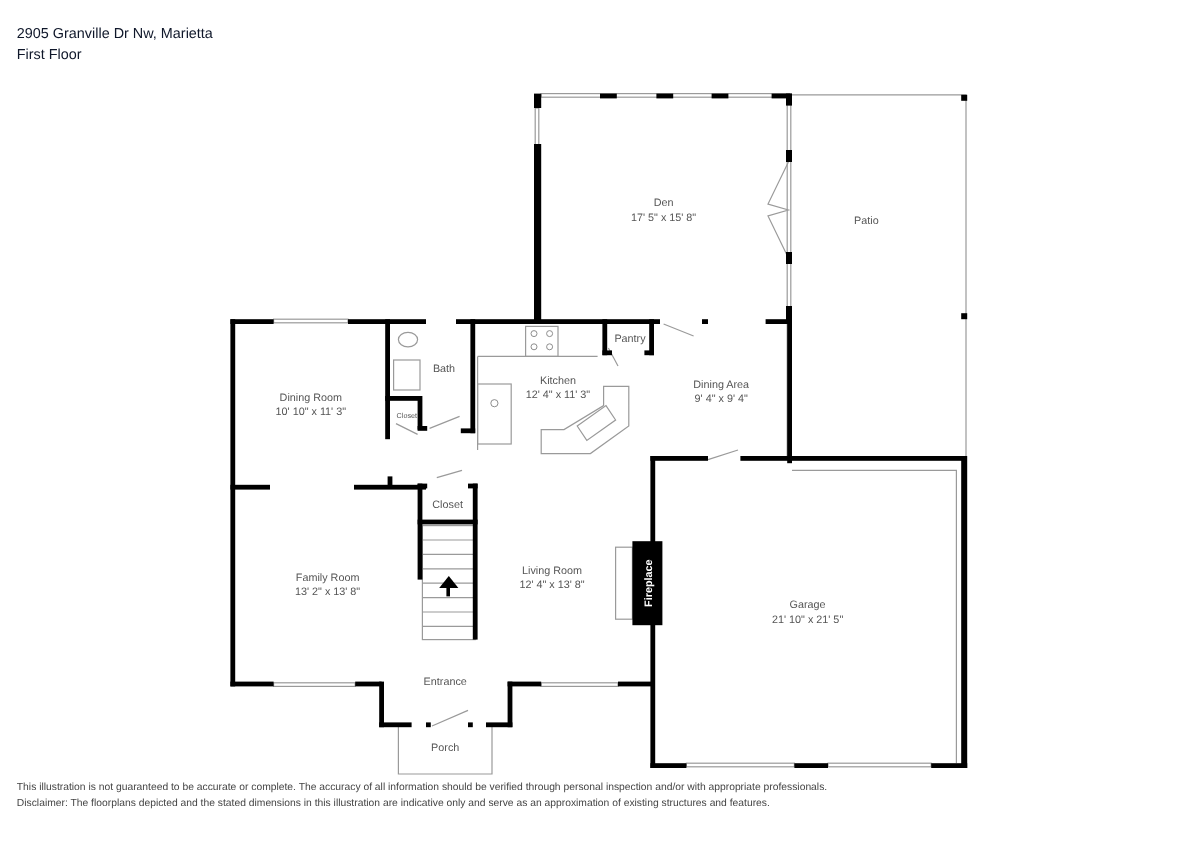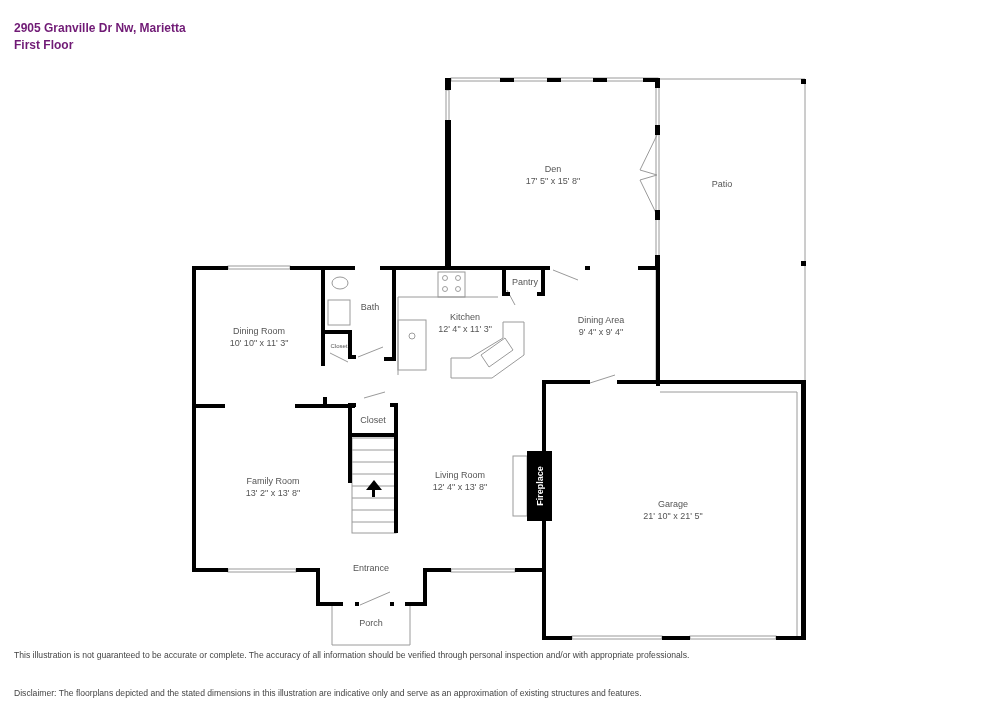--- a/index.html
+++ b/index.html
@@ -1,18 +1,18 @@
 <!DOCTYPE html>
 <html><head>
 <meta charset="utf-8">
 <style>
   html, body { margin:0; padding:0; background:#ffffff; }
   body { width:1000px; height:707px; position:relative; overflow:hidden;
          font-family: "Liberation Sans", sans-serif; color:#444; }
-  .hdr { position:absolute; left:14px; font-size:12px; color:#701a75;font-weight:bold; }
+  .hdr { position:absolute; left:14px; font-size:12px; color:#0f172a; }
   .disc { position:absolute; left:14px; font-size:8.6px; color:#444; white-space:nowrap; }
   svg.plan { position:absolute; left:0; top:0; }
   .lbl { font-family: "Liberation Sans", sans-serif; font-size:9px; fill:#555; text-anchor:middle; }
   .lbl-s { font-size:6px; }
   .fp-text { font-family: "Liberation Sans", sans-serif; font-size:9px; fill:#fff; font-weight:bold; text-anchor:middle; }
 </style>
 </head>
 <body>
 
 <div class="hdr" style="top:21px;">2905 Granville Dr Nw, Marietta</div>
@@ -171,14 +171,14 @@
   <text class="lbl" x="273" y="484">Family Room</text>
   <text class="lbl" x="273" y="496">13' 2" x 13' 8"</text>
   <text class="lbl" x="460" y="478">Living Room</text>
   <text class="lbl" x="460" y="490">12' 4" x 13' 8"</text>
   <text class="lbl" x="673" y="507">Garage</text>
   <text class="lbl" x="673" y="519">21' 10" x 21' 5"</text>
   <text class="lbl" x="371" y="571">Entrance</text>
   <text class="lbl" x="371" y="626">Porch</text>
 </svg>
 
-<div class="disc" style="top:688px;">Disclaimer: The floorplans depicted and the stated dimensions in this illustration are indicative only and serve as an approximation of existing structures and features.</div>
+<div class="disc" style="top:664px;">Disclaimer: The floorplans depicted and the stated dimensions in this illustration are indicative only and serve as an approximation of existing structures and features.</div>
 <div class="disc" style="top:650px;">This illustration is not guaranteed to be accurate or complete. The accuracy of all information should be verified through personal inspection and/or with appropriate professionals.</div>
 
 </body></html>

